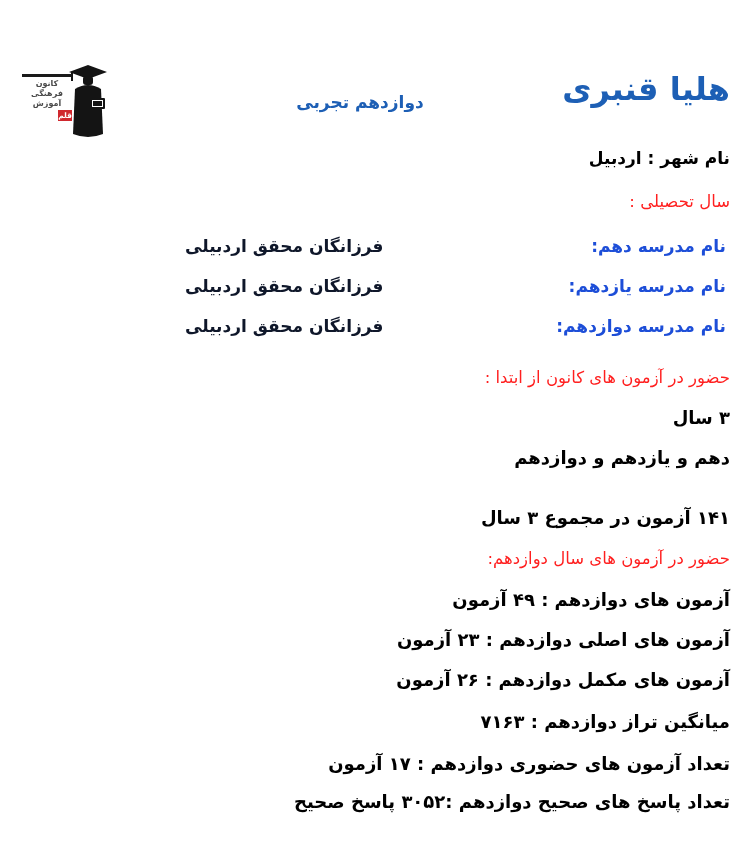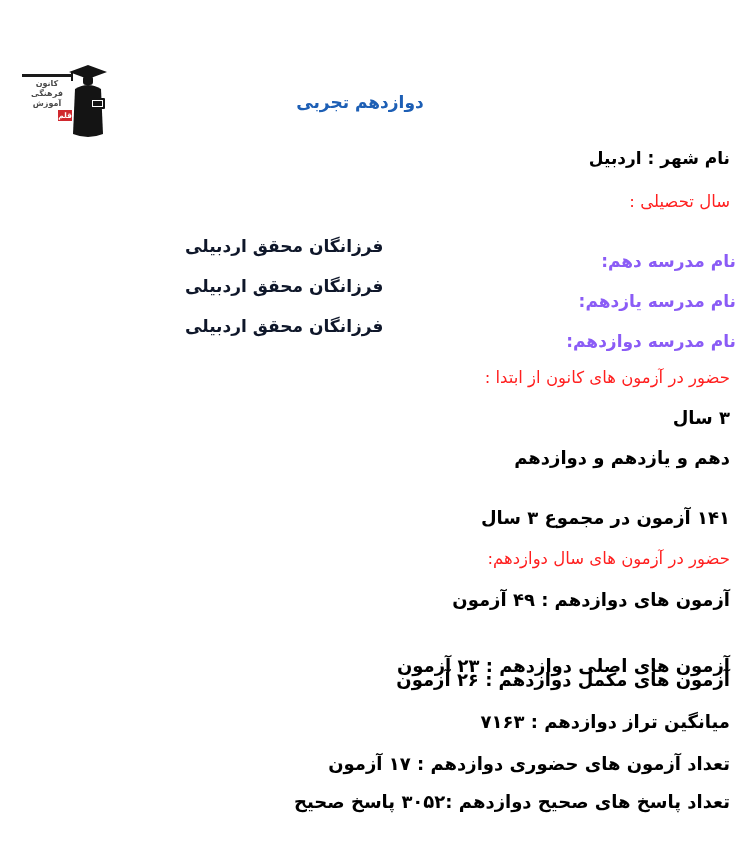--- a/index.html
+++ b/index.html
@@ -19,21 +19,21 @@
   .student-name{
     top:70px;right:10px;
     font-size:32px;font-weight:bold;color:#1d5fb5;
   }
   .grade{
     top:92px;left:240px;width:240px;text-align:center;
     font-size:17px;font-weight:bold;color:#1d5fb5;
   }
   .black-line{color:#000000;font-weight:bold;font-size:18px;right:10px;}
   .red-heading{color:#ff1f1f;font-weight:normal;font-size:16.5px;right:10px;}
-  .school-label{color:#8b5cf6;font-weight:bold;font-size:17px;right:4px;margin-top:15px;}
+  .school-label{color:#1d4ed8;font-weight:bold;font-size:17px;right:14px;}
   .school-value{color:#0f172a;font-weight:bold;font-size:17px;left:185px;position:absolute;white-space:nowrap;}
 
   
   .logo{position:absolute;left:14px;top:64px;width:94px;height:78px;display:flex;align-items:flex-start;}
   .logo svg{width:40px;height:76px;flex:0 0 auto;}
   .sign{
     margin-top:10px;margin-right:-4px;width:50px;
     border-top:3px solid #1a1a1a;
     padding-top:2px;
   }
@@ -67,20 +67,21 @@
       </g>
     </svg>
     <div class="sign">
       <div class="sign-line">کانون</div>
       <div class="sign-line">فرهنگی</div>
       <div class="sign-line">آموزش</div>
       <div class="sign-badge">قلم چی</div>
     </div>
   </div>
 
+  <div class="abs student-name">هلیا قنبری</div>
   <div class="abs grade">دوازدهم تجربی</div>
 
   <div class="abs black-line" style="top:148px;font-size:17px;">نام شهر : اردبیل</div>
 
   <div class="abs red-heading" style="top:192px;">سال تحصیلی :</div>
 
   <div class="abs school-label" style="top:236px;">نام مدرسه دهم:</div>
   <div class="school-value" style="top:236px;">فرزانگان محقق اردبیلی</div>
 
   <div class="abs school-label" style="top:276px;">نام مدرسه یازدهم:</div>
@@ -89,19 +90,19 @@
   <div class="abs school-label" style="top:316px;">نام مدرسه دوازدهم:</div>
   <div class="school-value" style="top:316px;">فرزانگان محقق اردبیلی</div>
 
   <div class="abs red-heading" style="top:368px;">حضور در آزمون های کانون از ابتدا :</div>
   <div class="abs black-line" style="top:407px;">۳ سال</div>
   <div class="abs black-line" style="top:447px;">دهم و یازدهم و دوازدهم</div>
   <div class="abs black-line" style="top:487px;margin-top:20px;">۱۴۱ آزمون در مجموع ۳ سال</div>
 
   <div class="abs red-heading" style="top:549px;">حضور در آزمون های سال دوازدهم:</div>
   <div class="abs black-line" style="top:589px;">آزمون های دوازدهم : ۴۹ آزمون</div>
-  <div class="abs black-line" style="top:655px;">آزمون های اصلی دوازدهم : ۲۳ آزمون</div>
+  <div class="abs black-line" style="top:629px;">آزمون های اصلی دوازدهم : ۲۳ آزمون</div>
   <div class="abs black-line" style="top:669px;">آزمون های مکمل دوازدهم : ۲۶ آزمون</div>
   <div class="abs black-line" style="top:711px;">میانگین تراز دوازدهم : ۷۱۶۳</div>
   <div class="abs black-line" style="top:753px;">تعداد آزمون های حضوری دوازدهم : ۱۷ آزمون</div>
   <div class="abs black-line" style="top:791px;">تعداد پاسخ های صحیح دوازدهم :۳۰۵۲ پاسخ صحیح</div>
 
 </div>
 
 </body></html>

